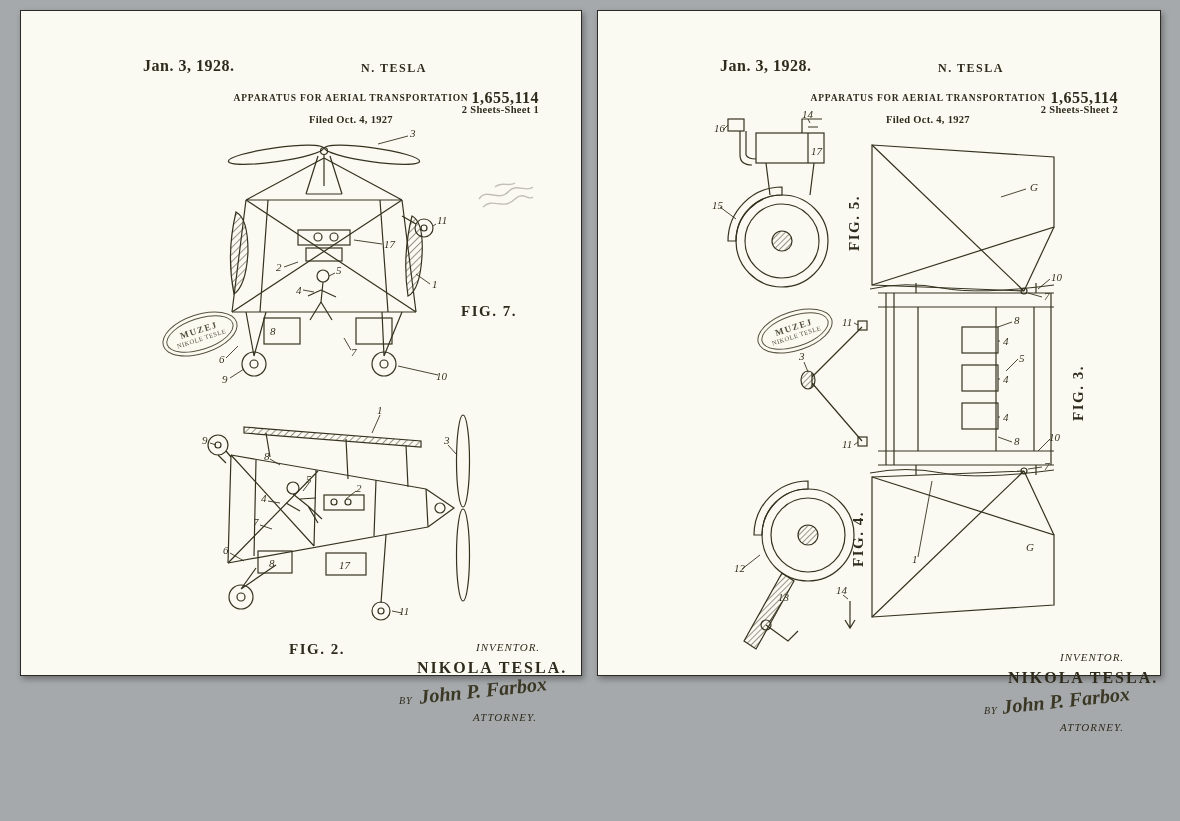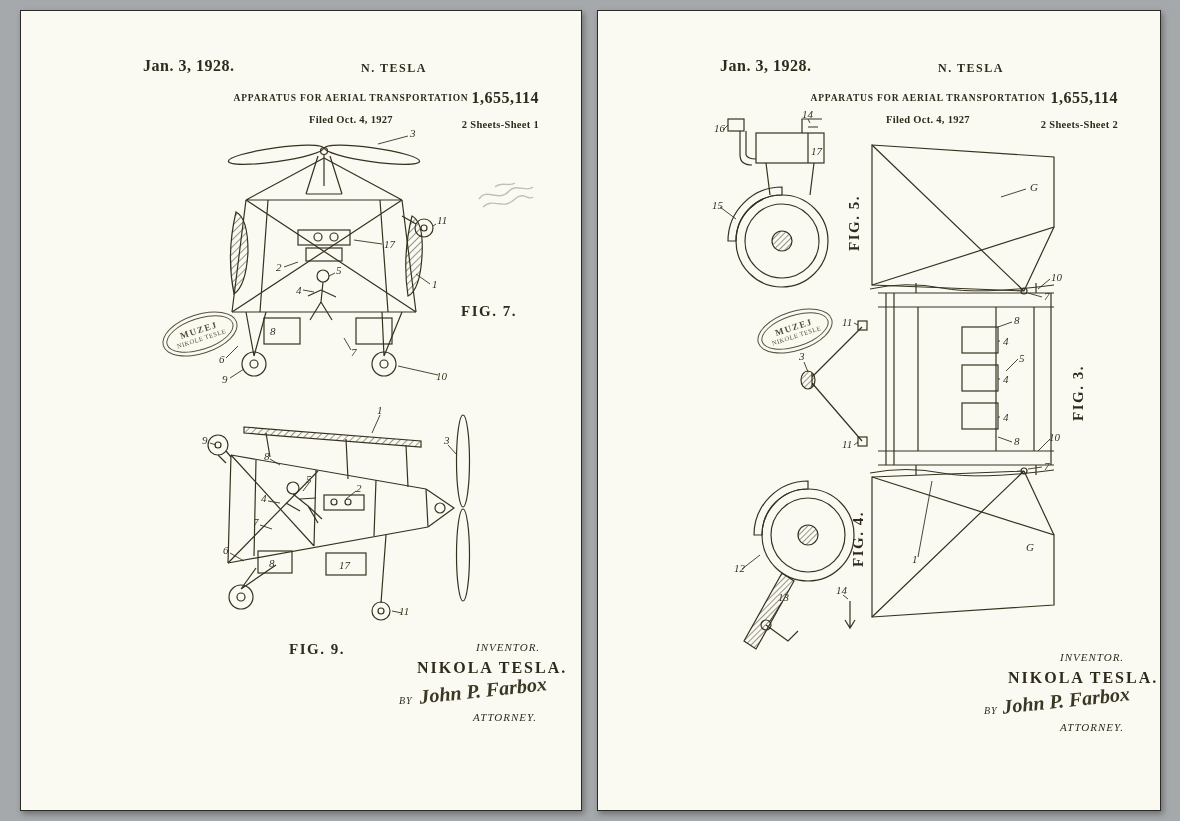--- a/index.html
+++ b/index.html
@@ -5,34 +5,34 @@
   * { margin:0; padding:0; box-sizing:border-box; }
   html,body { width:1180px; height:821px; }
   body {
     background:#a6a9ab;
     position:relative;
     font-family:"Liberation Serif", serif;
     color:#2e2b1d;
     overflow:hidden;
   }
   .sheet {
-    position:absolute; top:10px; height:801px;
+    position:absolute; top:10px; height:666px;
     background:#fbfaf2;
     border:1px solid #2b2a26;
     box-shadow:2px 3px 6px rgba(0,0,0,.35);
   }
   .sheet-left  { left:20px;  width:562px; }
   .sheet-right { left:597px; width:564px; }
 
   .hdr-date   { position:absolute; left:122px; top:46px;  font-weight:bold; font-size:16px; letter-spacing:.5px; }
   .hdr-number { position:absolute; right:42px; top:46px;  font-weight:bold; font-size:16px; letter-spacing:.5px;margin-top:32px; }
   .hdr-author { position:absolute; left:330px; top:50px;  transform:translateX(-50%); font-weight:bold; font-size:12px; letter-spacing:1.5px;margin-left:43px; }
   .hdr-title  { position:absolute; left:330px; top:82px;  transform:translateX(-50%); font-weight:bold; font-size:9.5px; letter-spacing:.8px; white-space:nowrap; }
   .hdr-filed  { position:absolute; left:330px; top:103px; transform:translateX(-50%); font-weight:bold; font-size:10.5px; letter-spacing:.3px; white-space:nowrap; }
-  .hdr-sheet  { position:absolute; right:42px; top:108px; font-weight:bold; font-size:10.5px; letter-spacing:.3px; white-space:nowrap; }
+  .hdr-sheet  { position:absolute; right:42px; top:93px; font-weight:bold; font-size:10.5px; letter-spacing:.3px; white-space:nowrap; }
 
   .fig-label { position:absolute; font-weight:bold; font-size:15px; letter-spacing:1.5px; white-space:nowrap; }
   .fig-label-v { transform-origin:0 0; transform:rotate(-90deg); }
 
   .drawing { position:absolute; }
 
   .stamp {
     position:absolute; width:78px; height:40px;
     border:1.5px solid #55503d; border-radius:50%;
     transform:rotate(-18deg);
@@ -207,21 +207,21 @@
       <text x="110" y="80">5</text>
       <text x="160" y="89">2</text>
       <text x="65" y="99">4</text>
       <text x="57" y="123">7</text>
       <text x="27" y="151">6</text>
       <text x="73" y="164">8</text>
       <text x="143" y="166">17</text>
       <text x="203" y="212">11</text>
     </g>
   </svg>
-  <div class="fig-label" style="left:268px; top:630px;">FIG. 9.</div>
+  <div class="fig-label" style="left:268px; top:630px;">FIG. 2.</div>
 
   <div class="sig-inventor-label" style="left:455px; top:630px;">INVENTOR.</div>
   <div class="sig-name" style="left:396px; top:648px;">NIKOLA TESLA.</div>
   <div class="sig-by" style="left:378px; top:684px;">BY</div>
   <div class="sig-script" style="left:398px; top:668px;">John P. Farbox</div>
   <div class="sig-attorney" style="left:452px; top:700px;">ATTORNEY.</div>
 </section>
 
 <section class="sheet sheet-right">
   <div class="hdr-date">Jan. 3, 1928.</div>

